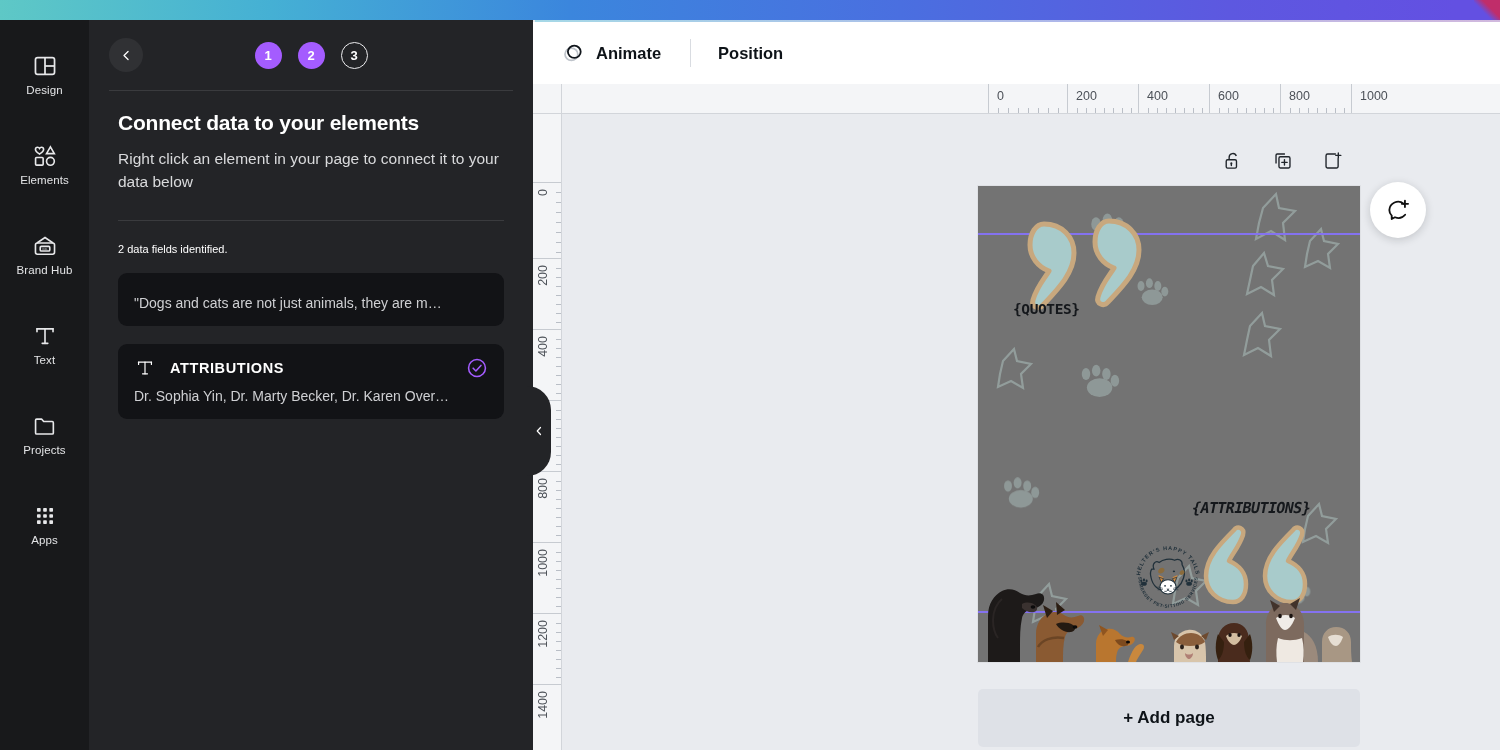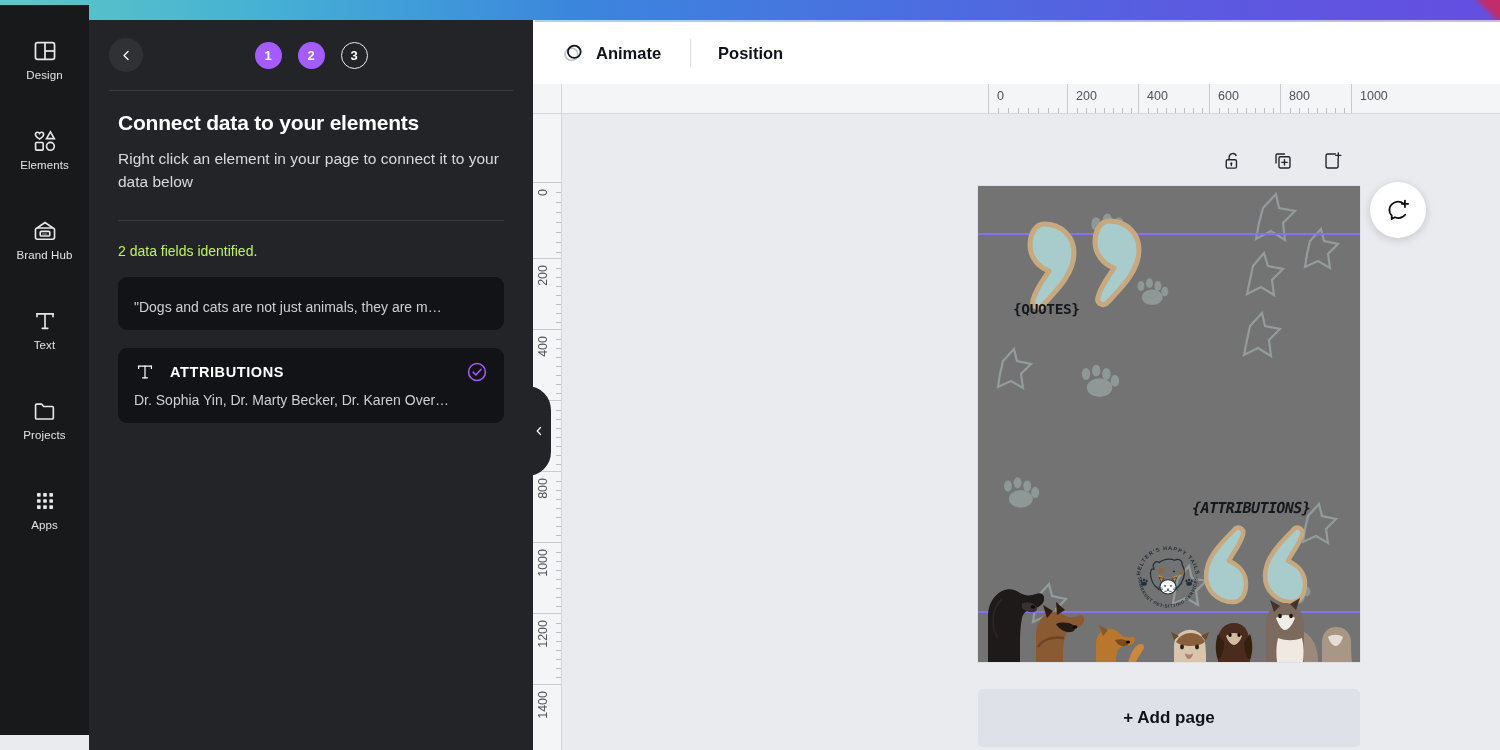--- a/index.html
+++ b/index.html
@@ -21,21 +21,21 @@
     background: linear-gradient(225deg, #c02d6a 0%, #c02d6a 38%, rgba(99,80,226,0) 62%);
   }
   .topbar-underline {
     position: absolute; left: 535px; top: 20px; width: 965px; height: 2px;
     background: linear-gradient(90deg,#8fd2e4 0%, #9aa5e8 55%, #c9a8d8 100%);
     opacity: .75;
   }
 
   
   .rail {
-    position: absolute; left: 0; top: 5px; width: 89px; height: 730px;
+    position: absolute; left: 0; top: 20px; width: 89px; height: 730px;
     background: #18191B;
     display: flex; flex-direction: column; align-items: center;
     padding-top: 18px;
   }
   .rail-item {
     width: 89px; height: 72px;
     display: flex; flex-direction: column; align-items: center; justify-content: center;
     gap: 5px; cursor: pointer; color: #E7E8EA;
   }
   .rail-item + .rail-item { margin-top: 18px; }
@@ -80,21 +80,21 @@
   .panel-title {
     font-size: 21px; font-weight: 700; letter-spacing: -.2px;
     margin-bottom: 12px; color: #fff;
   }
   .panel-sub {
     font-size: 15.5px; line-height: 1.5; color: #D9DADC; max-width: 390px;
   }
   .panel-rule {
     height: 1px; background: #3A3B3E; margin: 26px 0 22px 0;
   }
-  .fields-count { font-size: 14px; color: #bef264; margin-bottom: 18px; }
+  .fields-count { font-size: 11px; color: #ffffff; margin-bottom: 18px; }
 
   .field-card {
     background: #121316; border-radius: 9px;
     padding: 13px 16px 15px 16px; margin-bottom: 18px;
     cursor: pointer; position: relative;
   }
   .field-top { display: flex; align-items: center; gap: 14px; }
   .field-tico { width: 22px; height: 22px; color: #FFFFFF; flex: 0 0 auto; }
   .field-tico svg { display:block; width:22px; height:22px; }
   .field-name {

